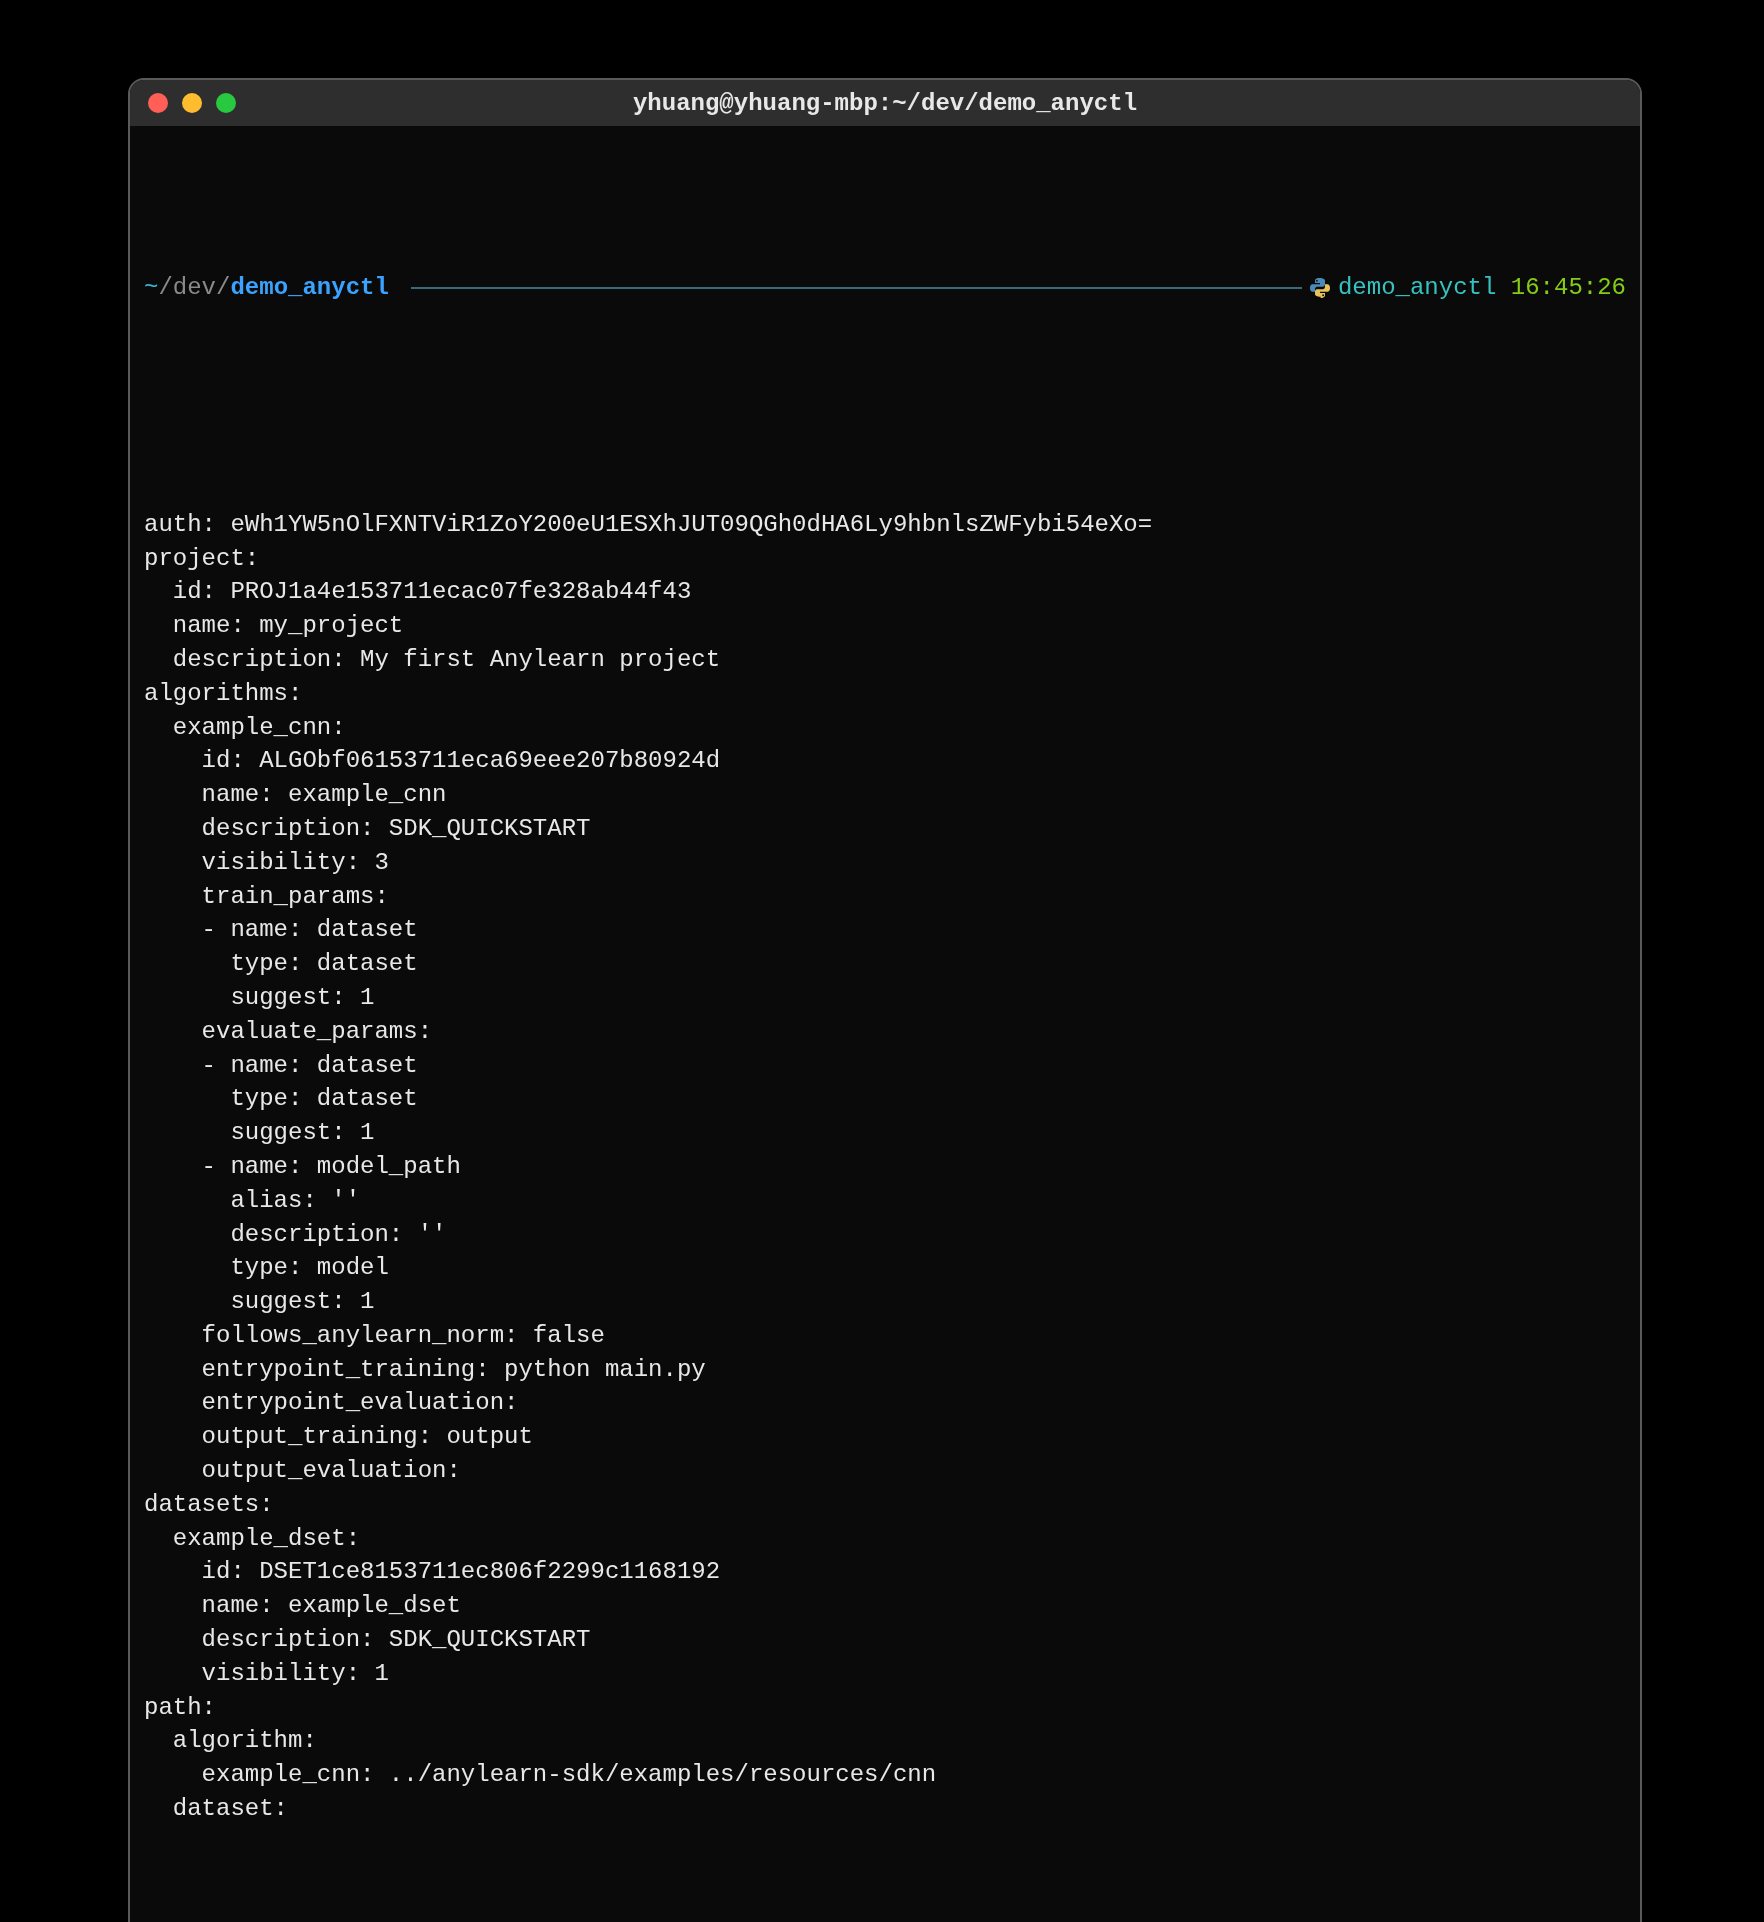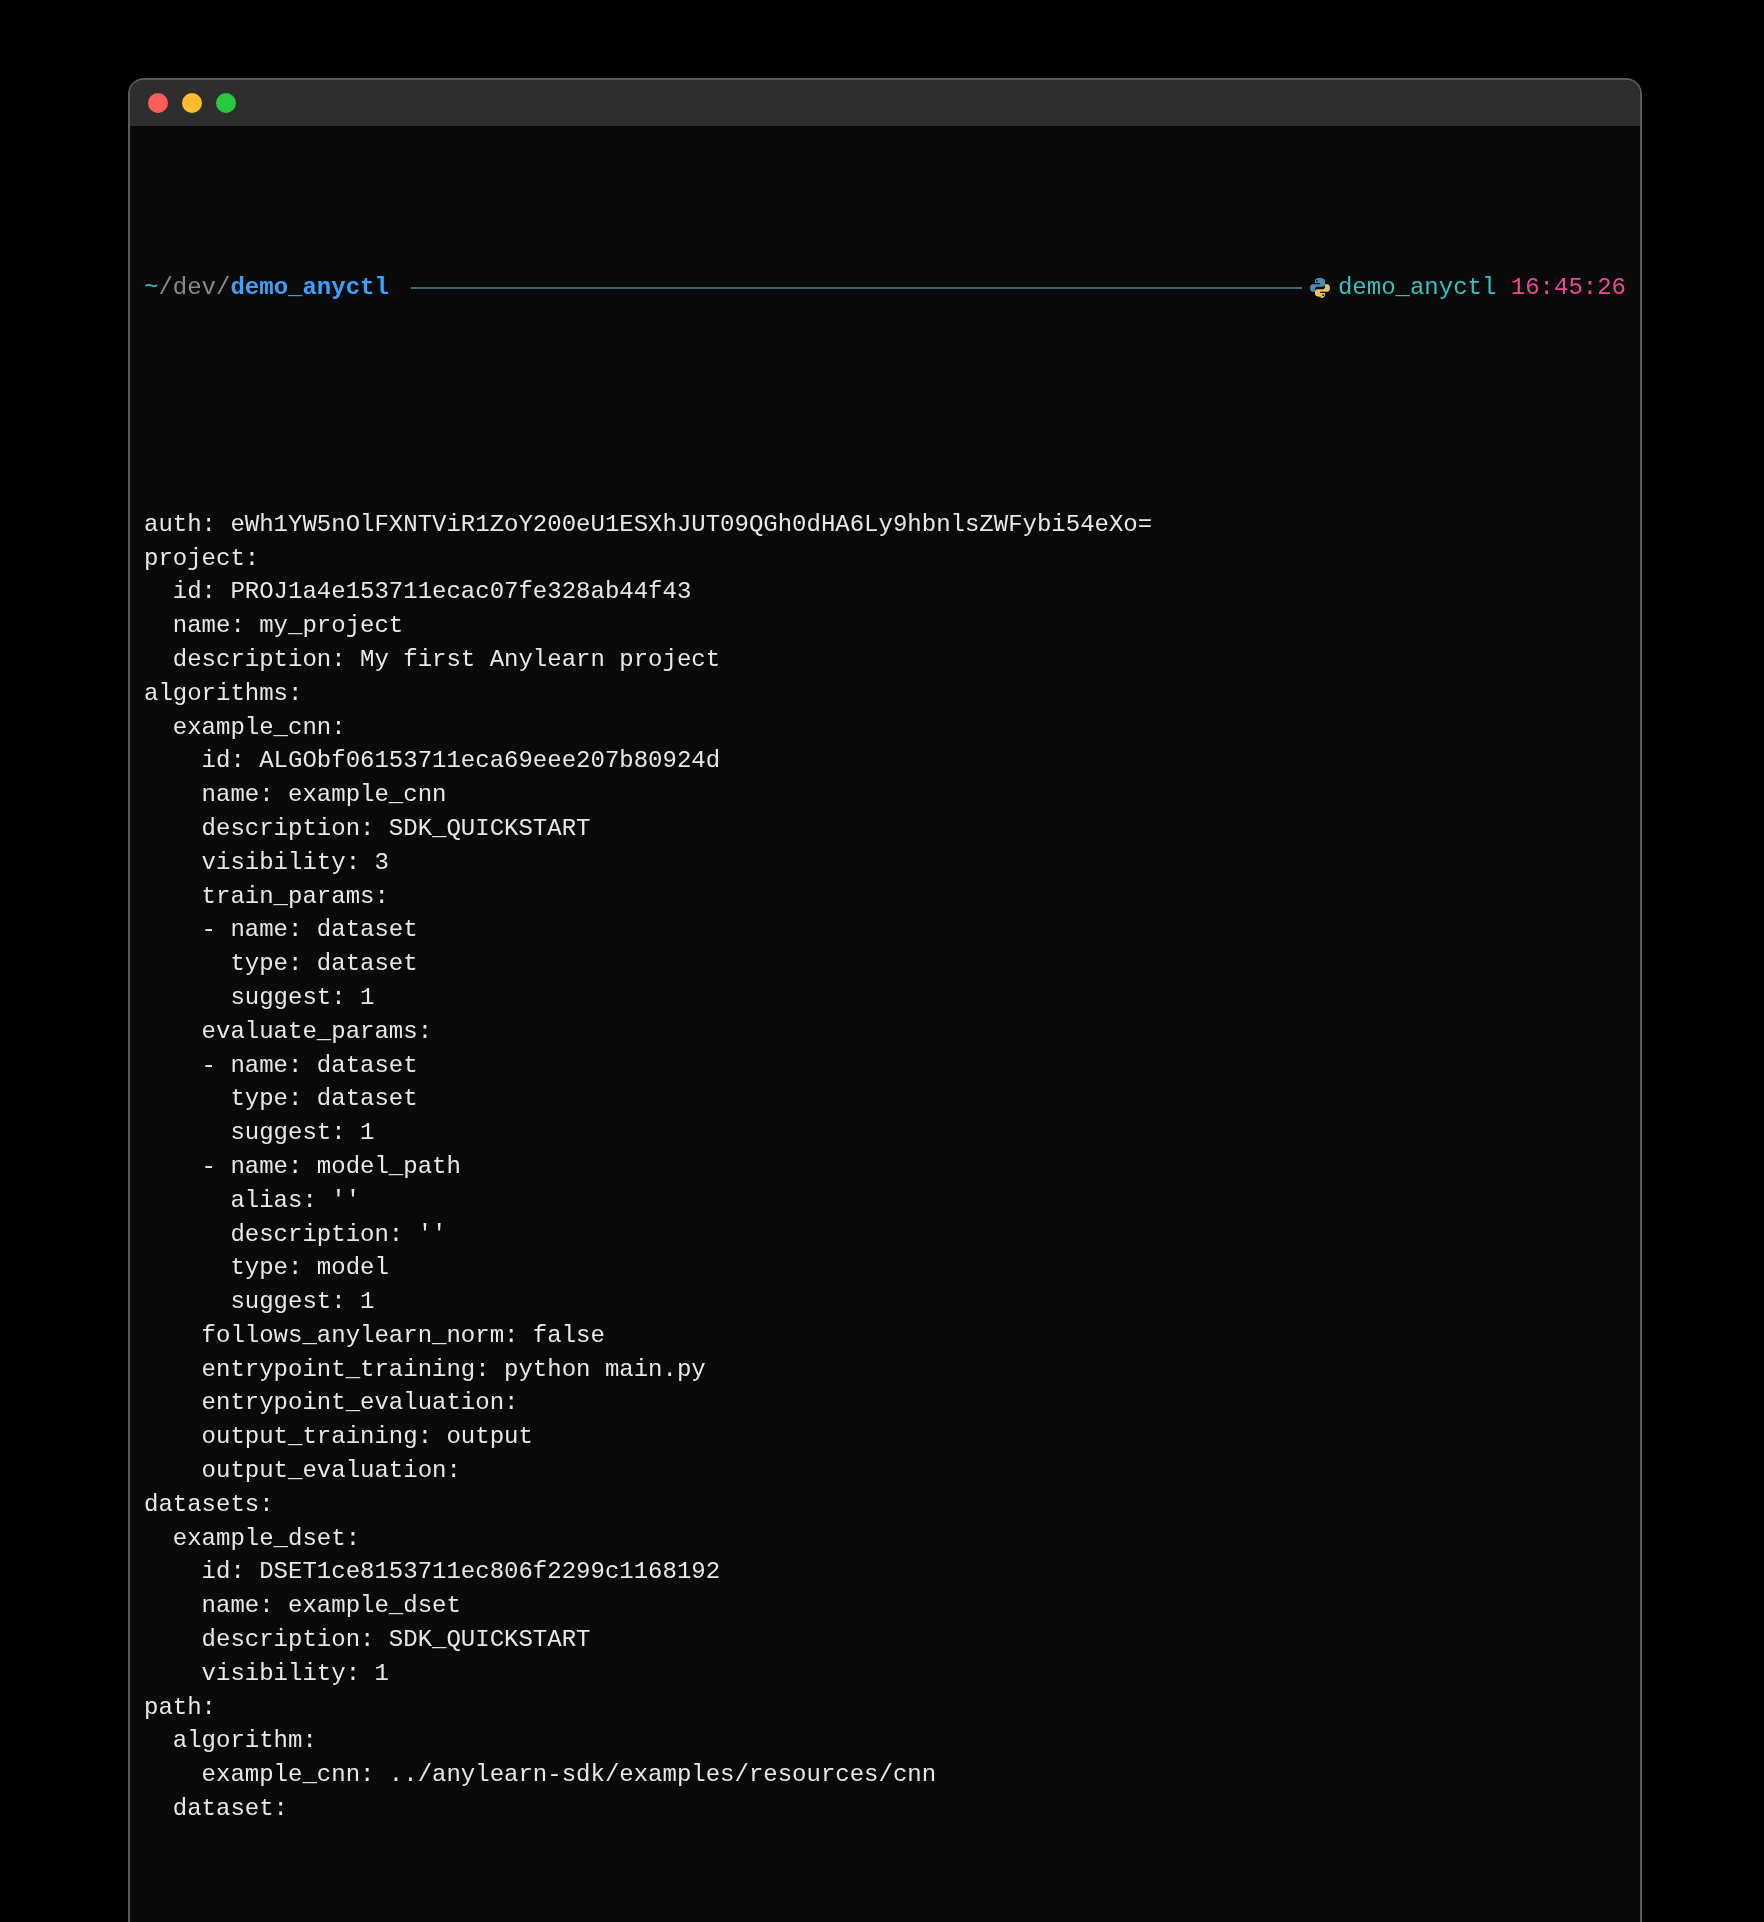--- a/index.html
+++ b/index.html
@@ -78,40 +78,41 @@
   .prompt-right {
     display: inline-flex;
     align-items: center;
     color: #a0a0a0;
   }
   .cy { color: #39b3d7; }        
   .gray { color: #8a8a8a; }       
   .bluebold { color: #3aa2ff; font-weight: 700; }
   .teal { color: #37c2c2; }
   .arrow { color: #36c24a; font-weight: 700; }
-  .time { color: #ec4899; }
+  .time { color: #84cc16; }
   .snake {
     width: 20px;
     height: 20px;
     display: inline-block;
     margin-right: 8px;
   }
   .output-line { white-space: pre; min-height: 33.8px; }
 </style>
 </head>
 <body>
 
 <div class="window">
 
   <div class="titlebar">
     <div class="traffic-lights">
       <div class="traffic-light tl-red"></div>
       <div class="traffic-light tl-yellow"></div>
       <div class="traffic-light tl-green"></div>
     </div>
+    <div class="window-title">yhuang@yhuang-mbp:~/dev/demo_anyctl</div>
   </div>
 
   <div class="term">
 
     
     <div class="prompt-line">
       <span class="prompt-left">
         <span class="cy">~</span><span class="gray">/</span><span class="gray">dev</span><span class="gray">/</span><span class="bluebold">demo_anyctl</span><span> </span>
       </span>
       <span class="rule"></span>

